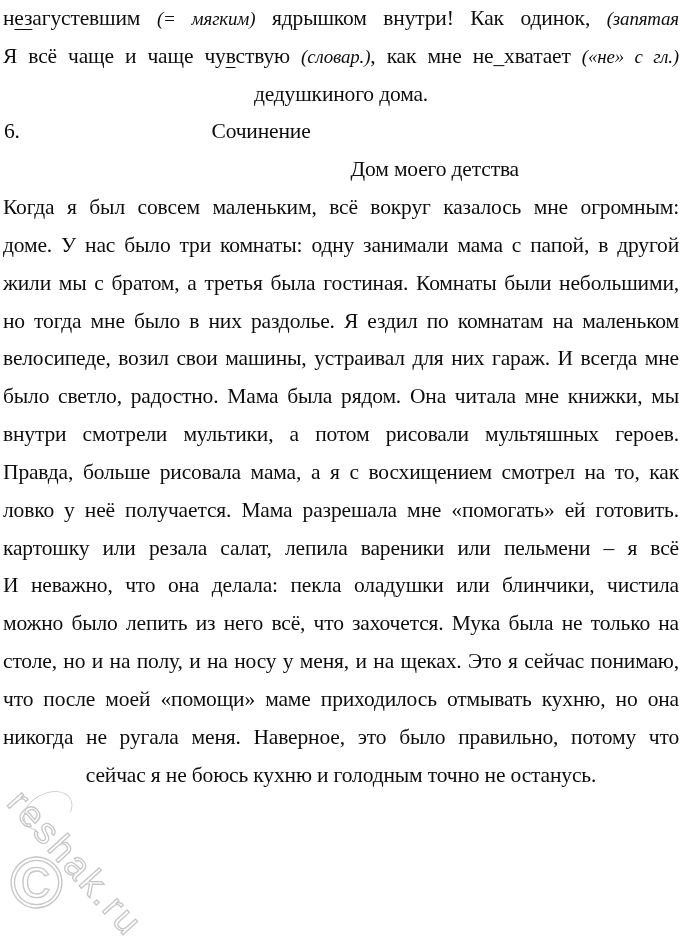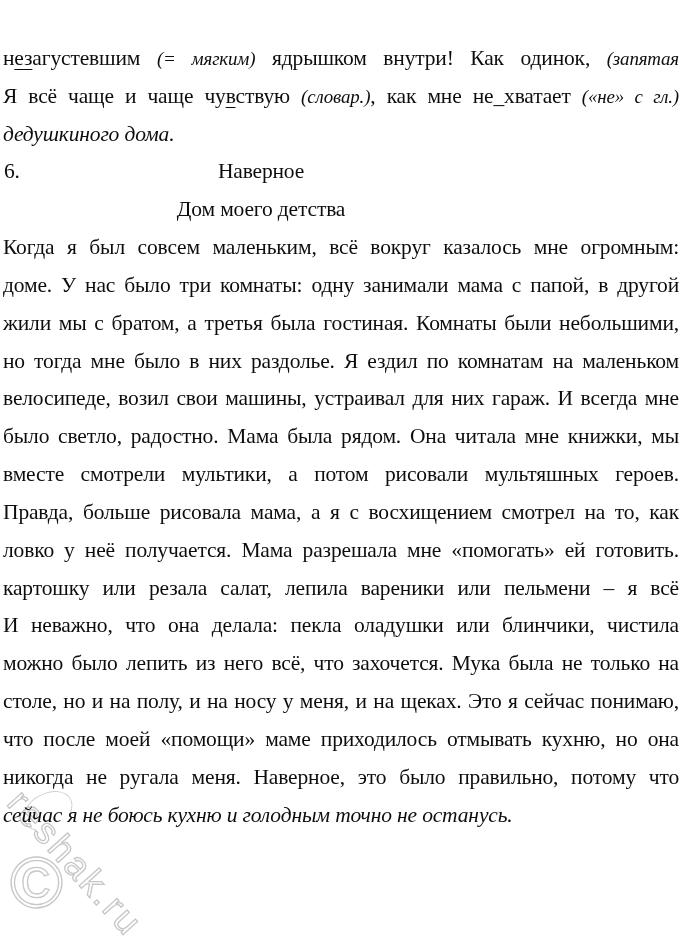--- a/index.html
+++ b/index.html
@@ -6,30 +6,30 @@
   .page {
     position:relative;
     width:682px; height:946px;
     background:#ffffff;
     color:#0d0d0d;
     font-family:"Liberation Serif", serif;
     font-size:21.5px;
     letter-spacing:-0.15px;
     overflow:hidden;
   }
-  .text-layer { position:relative; z-index:2; padding:8px 3px;margin-top:32px; }
+  .text-layer { position:relative; z-index:2; padding:0 3px; }
   .line {
     height:37.84px;
     line-height:37.84px;
     overflow:hidden;
     white-space:normal;
   }
   .line.justify { text-align:justify; text-align-last:justify; }
-  .line.left { text-align:left;font-style:italic; }
-  .line.center { width:516px; text-align:center; }
+  .line.left { text-align:center; }
+  .line.center { width:516px; text-align:right; }
   .line.section { position:relative; width:516px; text-align:center; }
   .secnum { position:absolute; left:1px; top:0; }
   .it { font-style:italic; font-size:0.88em; }
   .un {
     text-decoration:underline;
     text-underline-offset:3.5px;
     text-decoration-thickness:1.3px;
   }
   
   .watermark { position:absolute; inset:0; z-index:1; pointer-events:none; }
@@ -63,29 +63,29 @@
 <div class="page">
   <div class="watermark">
     <div class="wm-swirl"></div>
     <div class="wm-text">reshak.ru</div>
     <div class="wm-copy">©</div>
   </div>
   <div class="text-layer" id="lines">
       <div class="line justify"><span>н</span><span class="un">ез</span><span>агустевшим </span><span class="it">(= мягким)</span><span> ядрышком внутри! Как одинок, </span><span class="it">(запятая</span></div>
       <div class="line justify"><span>Я всё чаще и чаще чу</span><span class="un">в</span><span>ствую </span><span class="it">(словар.)</span><span>, как мне не_хватает </span><span class="it">(«не» с гл.)</span></div>
       <div class="line left"><span>дедушкиного дома.</span></div>
-      <div class="line section"><span class="secnum">6.</span><span>Наверное</span></div>
+      <div class="line section"><span class="secnum">6.</span><span>Сочинение</span></div>
       <div class="line center"><span>Дом моего детства</span></div>
       <div class="line justify"><span>Когда я был совсем маленьким, всё вокруг казалось мне огромным:</span></div>
       <div class="line justify"><span>доме. У нас было три комнаты: одну занимали мама с папой, в другой</span></div>
       <div class="line justify"><span>жили мы с братом, а третья была гостиная. Комнаты были небольшими,</span></div>
       <div class="line justify"><span>но тогда мне было в них раздолье. Я ездил по комнатам на маленьком</span></div>
       <div class="line justify"><span>велосипеде, возил свои машины, устраивал для них гараж. И всегда мне</span></div>
       <div class="line justify"><span>было светло, радостно. Мама была рядом. Она читала мне книжки, мы</span></div>
-      <div class="line justify"><span>вместе смотрели мультики, а потом рисовали мультяшных героев.</span></div>
+      <div class="line justify"><span>внутри смотрели мультики, а потом рисовали мультяшных героев.</span></div>
       <div class="line justify"><span>Правда, больше рисовала мама, а я с восхищением смотрел на то, как</span></div>
       <div class="line justify"><span>ловко у неё получается. Мама разрешала мне «помогать» ей готовить.</span></div>
       <div class="line justify"><span>картошку или резала салат, лепила вареники или пельмени – я всё</span></div>
       <div class="line justify"><span>И неважно, что она делала: пекла оладушки или блинчики, чистила</span></div>
       <div class="line justify"><span>можно было лепить из него всё, что захочется. Мука была не только на</span></div>
       <div class="line justify"><span>столе, но и на полу, и на носу у меня, и на щеках. Это я сейчас понимаю,</span></div>
       <div class="line justify"><span>что после моей «помощи» маме приходилось отмывать кухню, но она</span></div>
       <div class="line justify"><span>никогда не ругала меня. Наверное, это было правильно, потому что</span></div>
       <div class="line left"><span>сейчас я не боюсь кухню и голодным точно не останусь.</span></div>
     </div>

